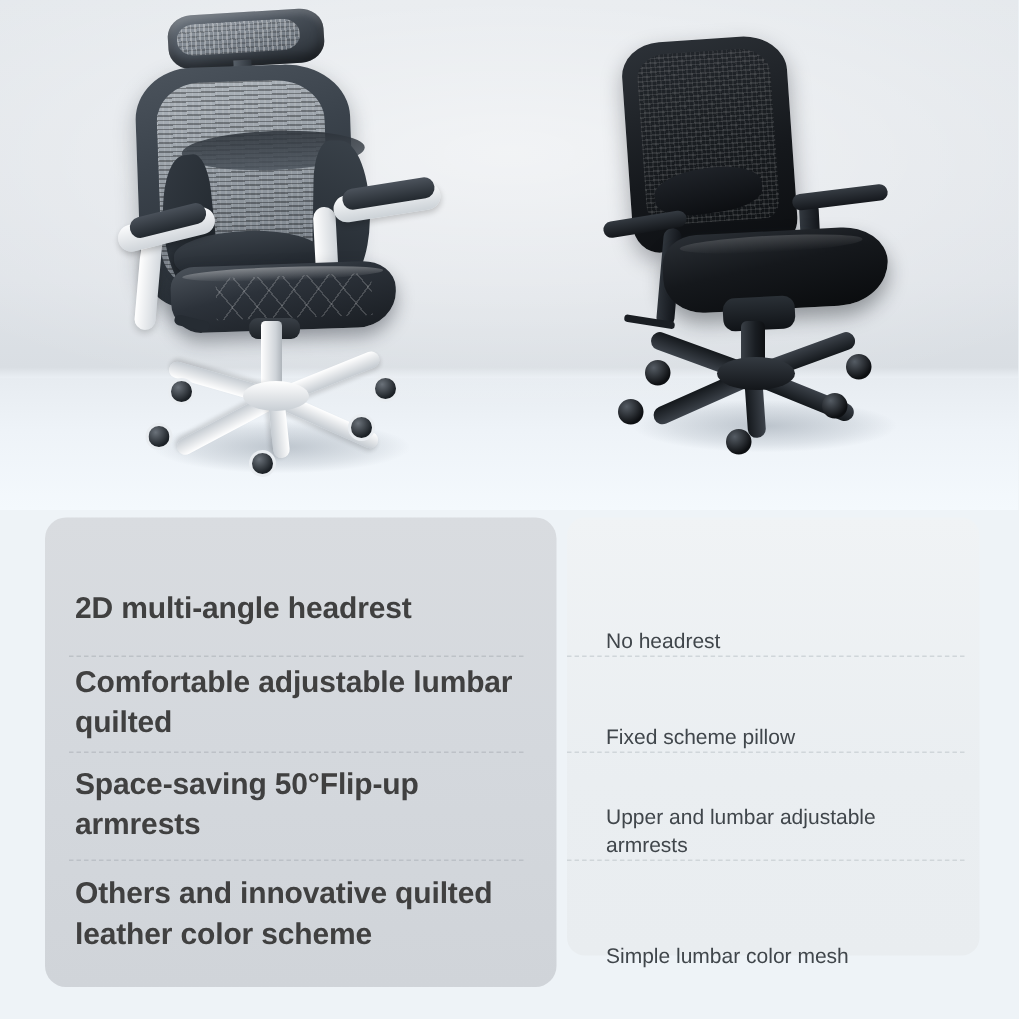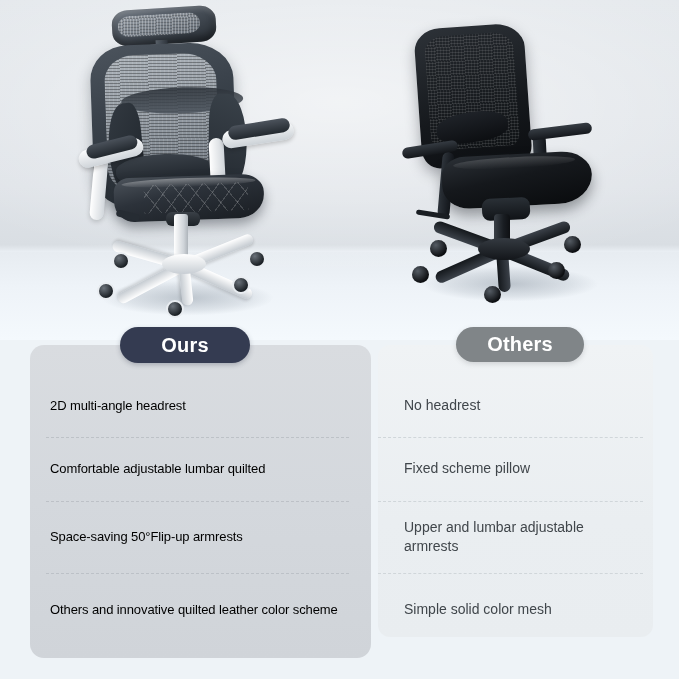--- a/index.html
+++ b/index.html
@@ -309,24 +309,24 @@
   .rows-others{ left:378px; top:5px; width:275px; }
 
   .row {
     position:relative;
     display:flex; align-items:center;
   }
   .row .txt { display:block; }
 
   .rows-ours .row { padding:0 26px 0 20px; }
   .rows-ours .row .txt {
-    font-size:13px; font-weight:normal; color:#000000; line-height:1.34;
+    font-size:20px; font-weight:bold; color:#404040; line-height:1.34;
     letter-spacing:-0.1px;
   }
-  .rows-others .row { padding:0 18px 0 26px; }
+  .rows-others .row { padding:0 18px 0 26px;align-items:flex-end; }
   .rows-others .row .txt {
     font-size:14px; font-weight:normal; color:#40464b; line-height:1.36;
   }
 
   .divider {
     position:absolute; left:0; right:0; height:0;
     border-top:1px dashed #b9bec4;
     opacity:.85;
   }
   .rows-others .divider { border-top-color:#ccd2d6; }
@@ -452,19 +452,17 @@
     <div class="divider d1"></div>
     <div class="row r2">
       <span class="txt">Fixed scheme pillow</span>
     </div>
     <div class="divider d2"></div>
     <div class="row r3">
       <span class="txt">Upper and lumbar adjustable armrests</span>
     </div>
     <div class="divider d3"></div>
     <div class="row r4">
-      <span class="txt">Simple solid color mesh</span>
+      <span class="txt">Simple lumbar color mesh</span>
     </div>
   </div>
 
-  <div class="badge badge-ours">Ours</div>
-  <div class="badge badge-others">Others</div>
 </div>
 
 </body></html>

